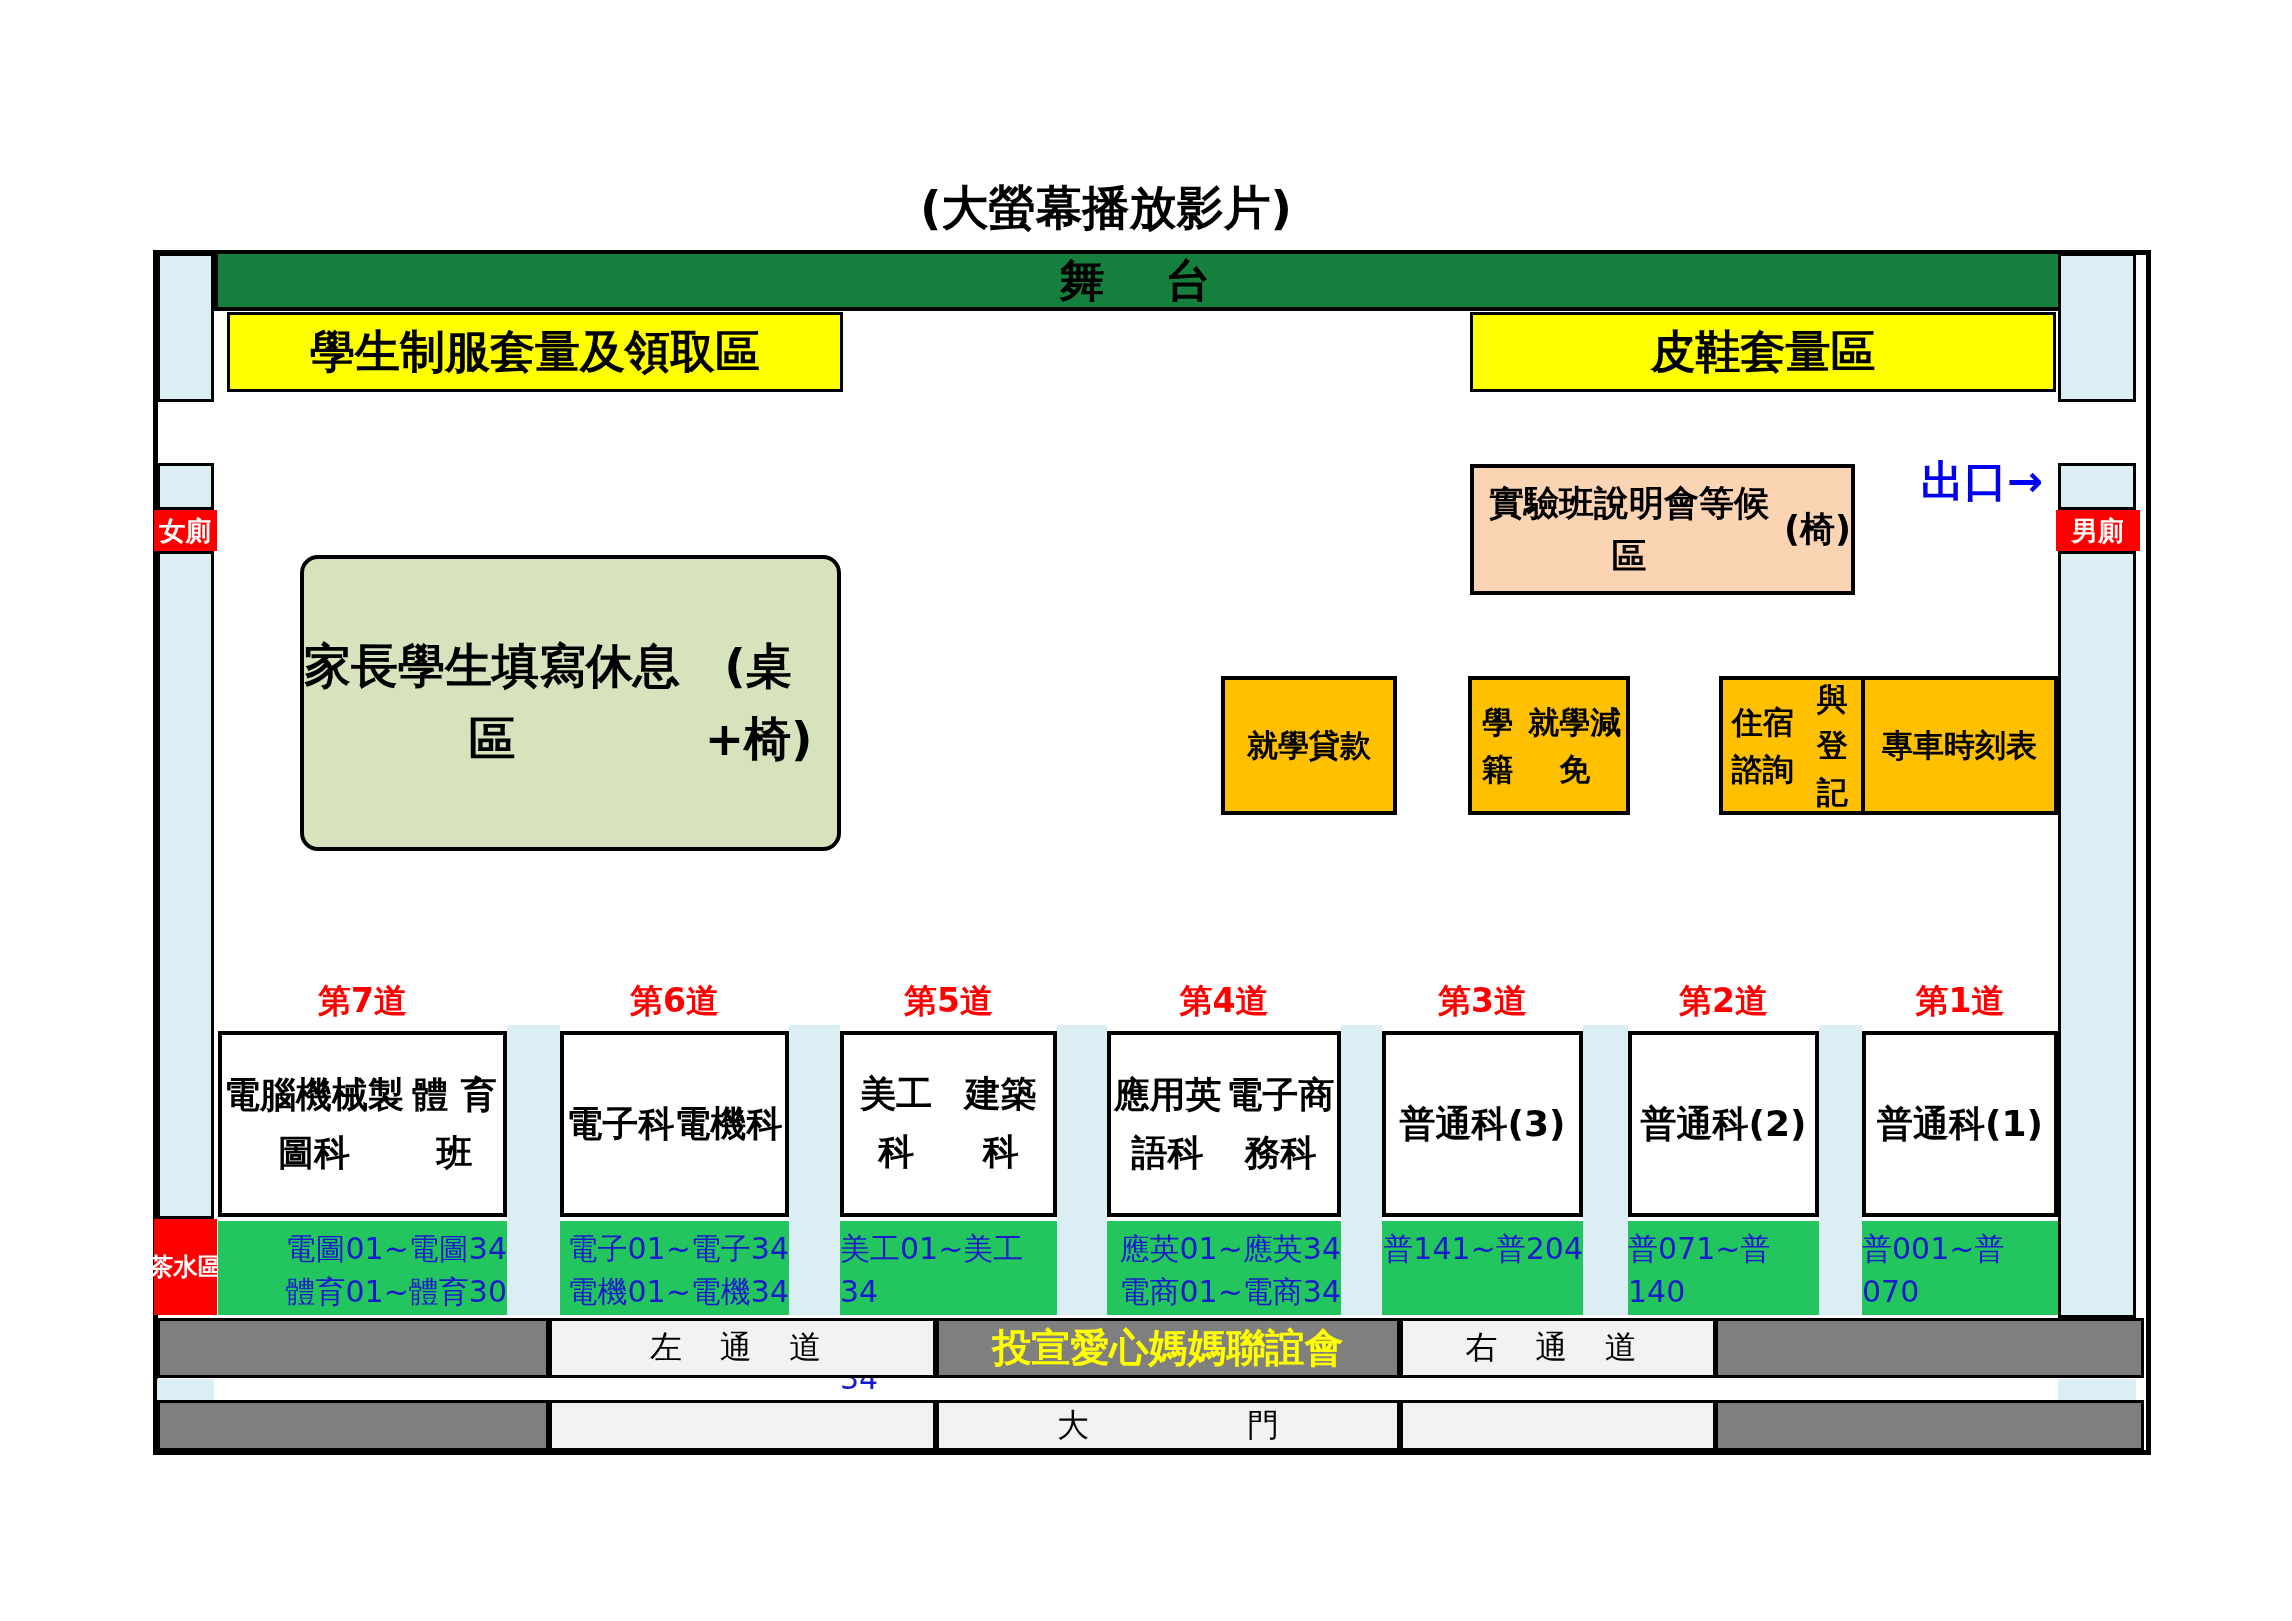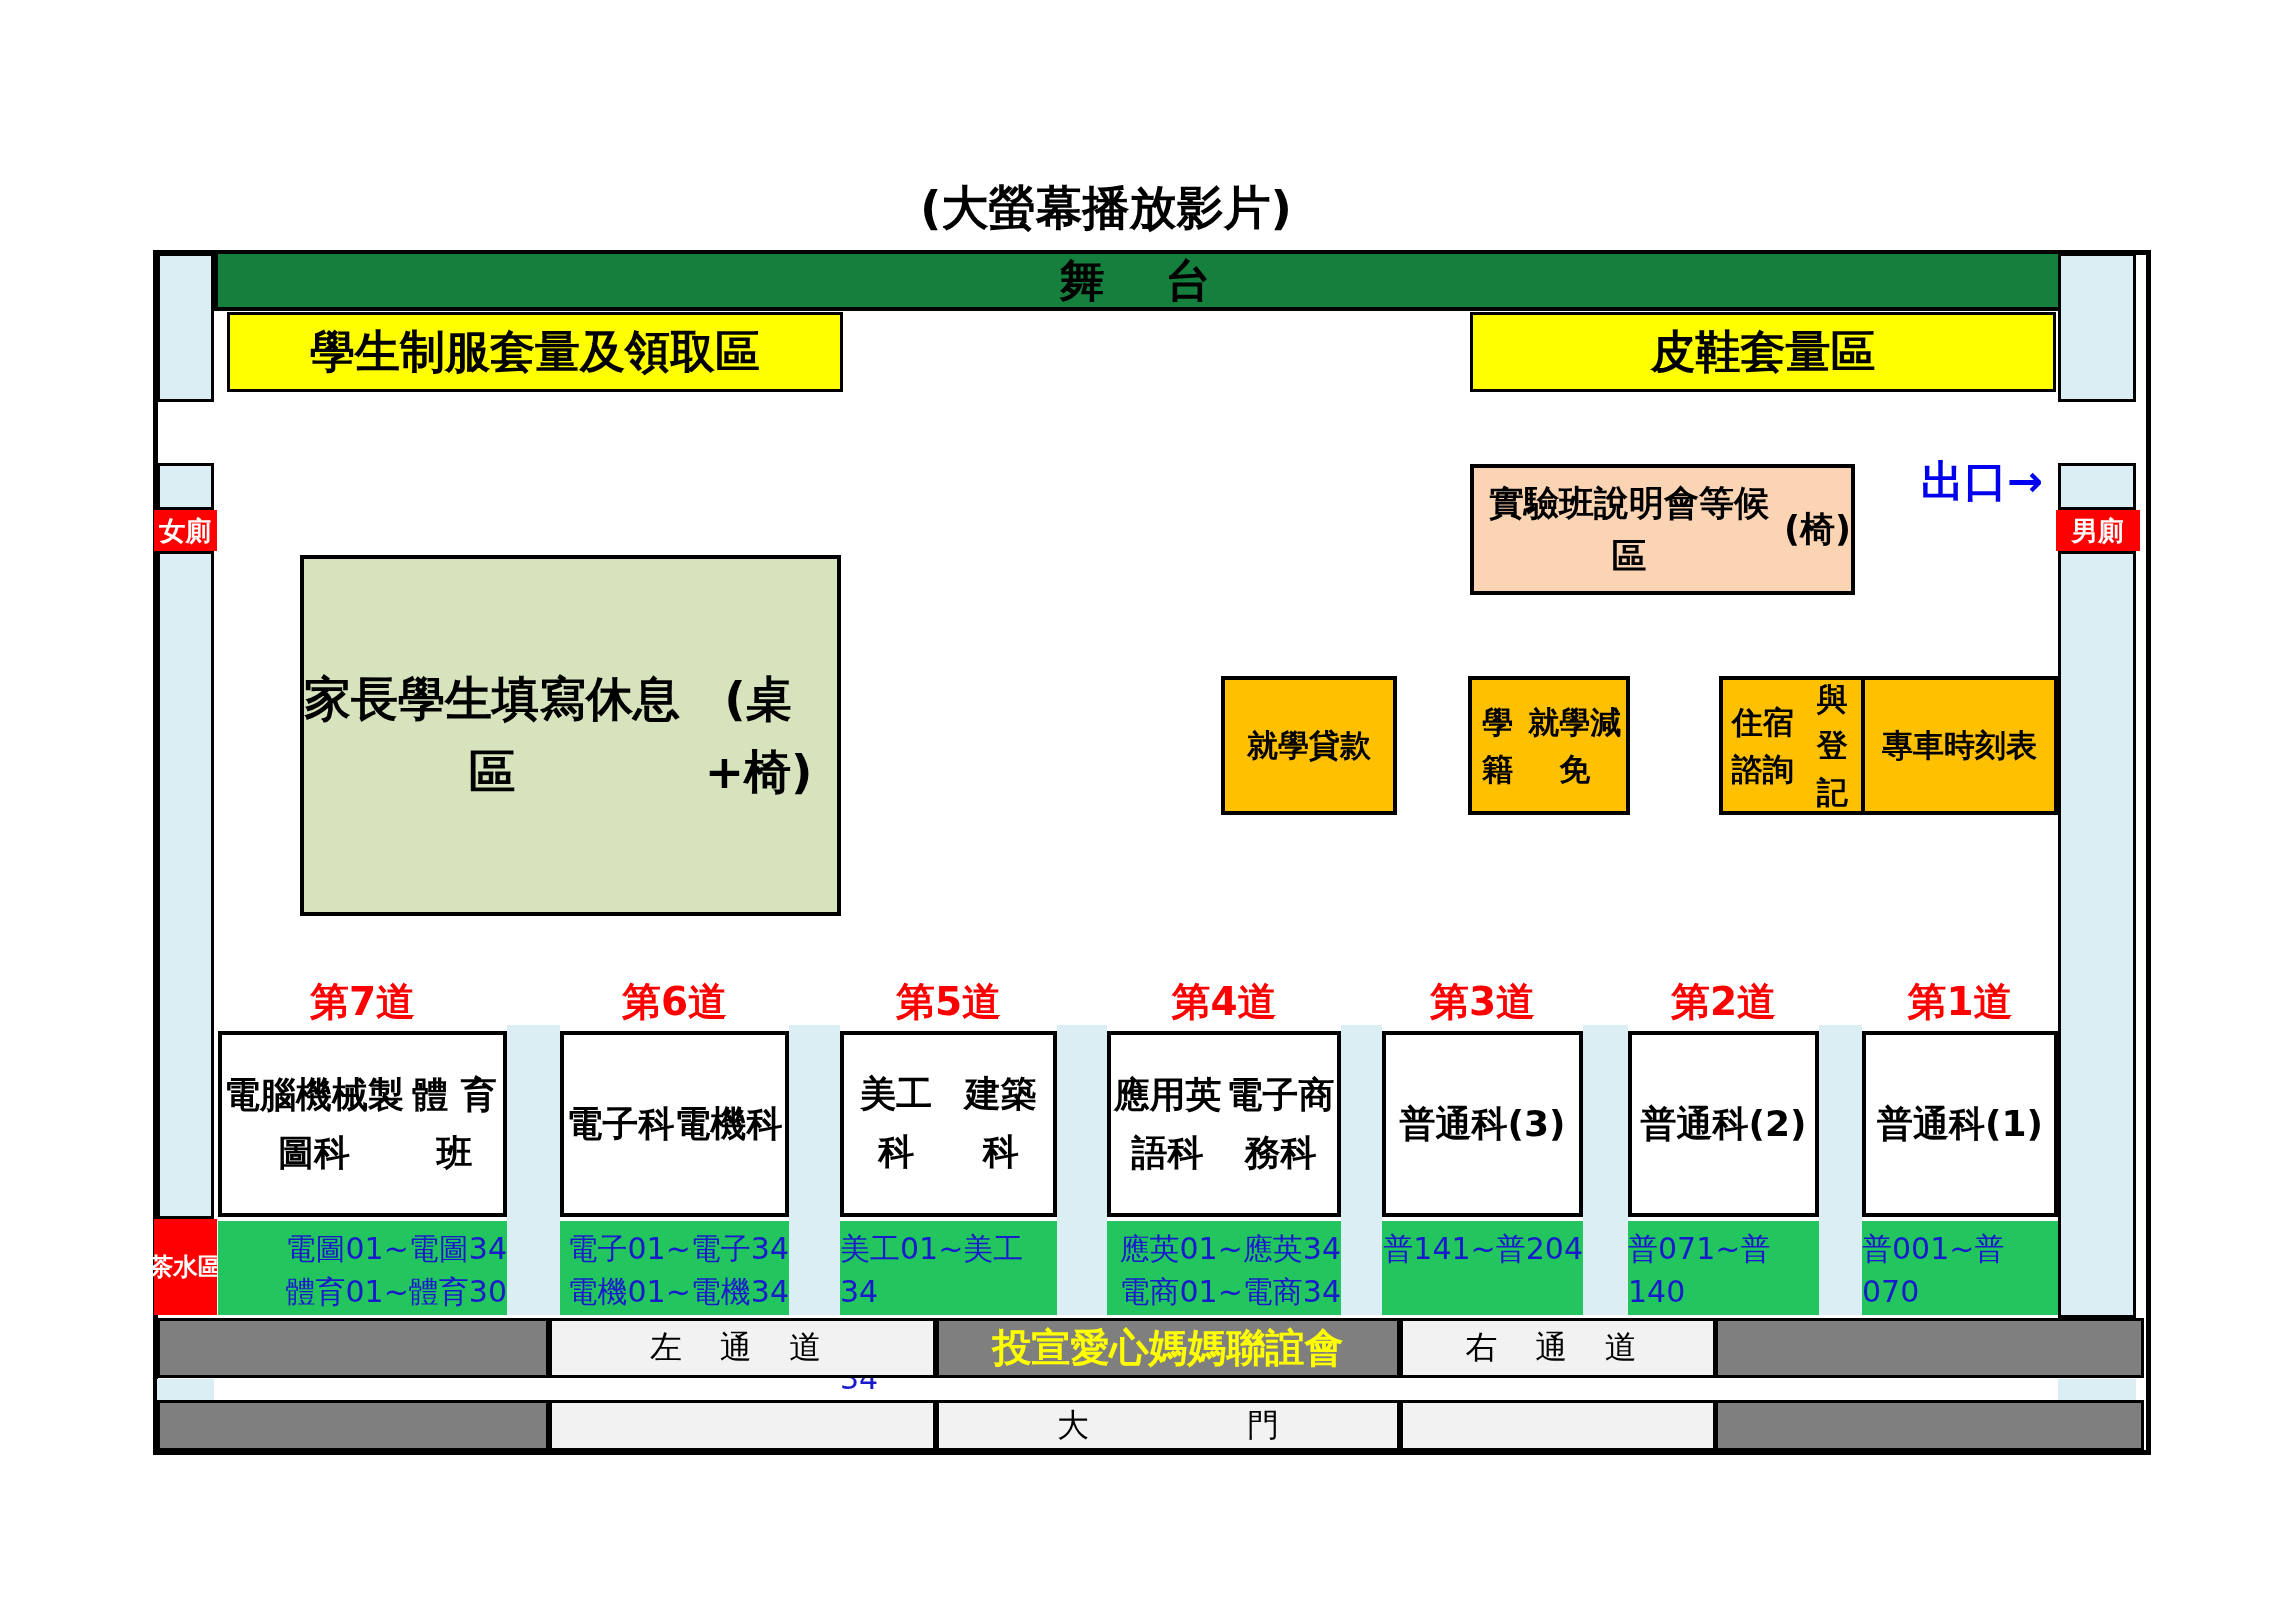--- a/index.html
+++ b/index.html
@@ -16,21 +16,21 @@
   .cell{background:#DAEEF3;border:3.9px solid #000;}
   .stage{background:#15803d;border:4.9px solid #000;font-weight:bold;font-size:45px;letter-spacing:7.8px;}
   .pagetitle{font-weight:bold;font-size:47px;}
   .banner{background:#FFFF00;border:3.9px solid #000;font-weight:bold;font-size:45px;}
   .exit{color:#0000EE;font-weight:bold;font-size:43px;text-align:right;}
   .peachbox{background:#FBD4B4;border:4.9px solid #000;font-weight:bold;font-size:35px;line-height:1.5;}
   .greenbox{background:#D6E3BC;border:4.9px solid #000;font-weight:bold;font-size:47px;line-height:1.55;}
   .booth{background:#FFC000;border:4.9px solid #000;font-weight:bold;font-size:31px;line-height:1.5;}
   .redtag{background:#FF0000;color:#fff;font-weight:bold;font-size:26.5px;}
   .tea{background:#FF0000;color:#fff;font-weight:bold;font-size:24.5px;line-height:1.25;}
-  .lane-label{color:#FF0000;font-weight:bold;font-size:39px;}
+  .lane-label{color:#FF0000;font-weight:bold;font-size:33px;}
   .dept{background:#fff;border:4.9px solid #000;font-weight:bold;font-size:36px;line-height:1.6;}
   .range{background:#22c55e;color:#1A1ACD;font-size:30px;line-height:1.45;display:flex;flex-direction:column;align-items:flex-end;padding-top:5.9px;}
   .gapstrip{background:#DAEEF3;}
   .darkbar{background:#7F7F7F;border:3.9px solid #000;}
   .lightbar{background:#F2F2F2;border:3.9px solid #000;}
   .passtext{font-size:32px;letter-spacing:13.7px;}
   .mothers{color:#FFFF00;font-weight:bold;font-size:39px;}
   .gate{font-size:32px;}
 </style>
 </head>
@@ -64,21 +64,21 @@
   <div class="abs banner center" style="left:227px;top:312px;width:616px;height:80px;">學生制服套量及領取區</div>
   <div class="abs banner center" style="left:1470px;top:312px;width:586px;height:80px;">皮鞋套量區</div>
 
   <div class="abs exit" style="left:1803px;top:453px;width:240px;height:55px;">出口→</div>
 
   <div class="abs peachbox col" style="left:1470px;top:464px;width:385px;height:131px;">
     <div>實驗班說明會等候區</div>
     <div>(椅)</div>
   </div>
 
-  <div class="abs greenbox col" style="left:300px;top:555px;width:541px;height:361px;">
+  <div class="abs greenbox col" style="left:300px;top:555px;width:541px;height:296px;border-radius:18px;">
     <div>家長學生填寫休息區</div>
     <div>(桌+椅)</div>
   </div>
 
   <div class="abs booth col" style="left:1221px;top:676px;width:176px;height:139px;">
     <div>就學貸款</div>
       <div></div>
   </div>
   <div class="abs booth col" style="left:1468px;top:676px;width:162px;height:139px;">
     <div>學籍</div>

